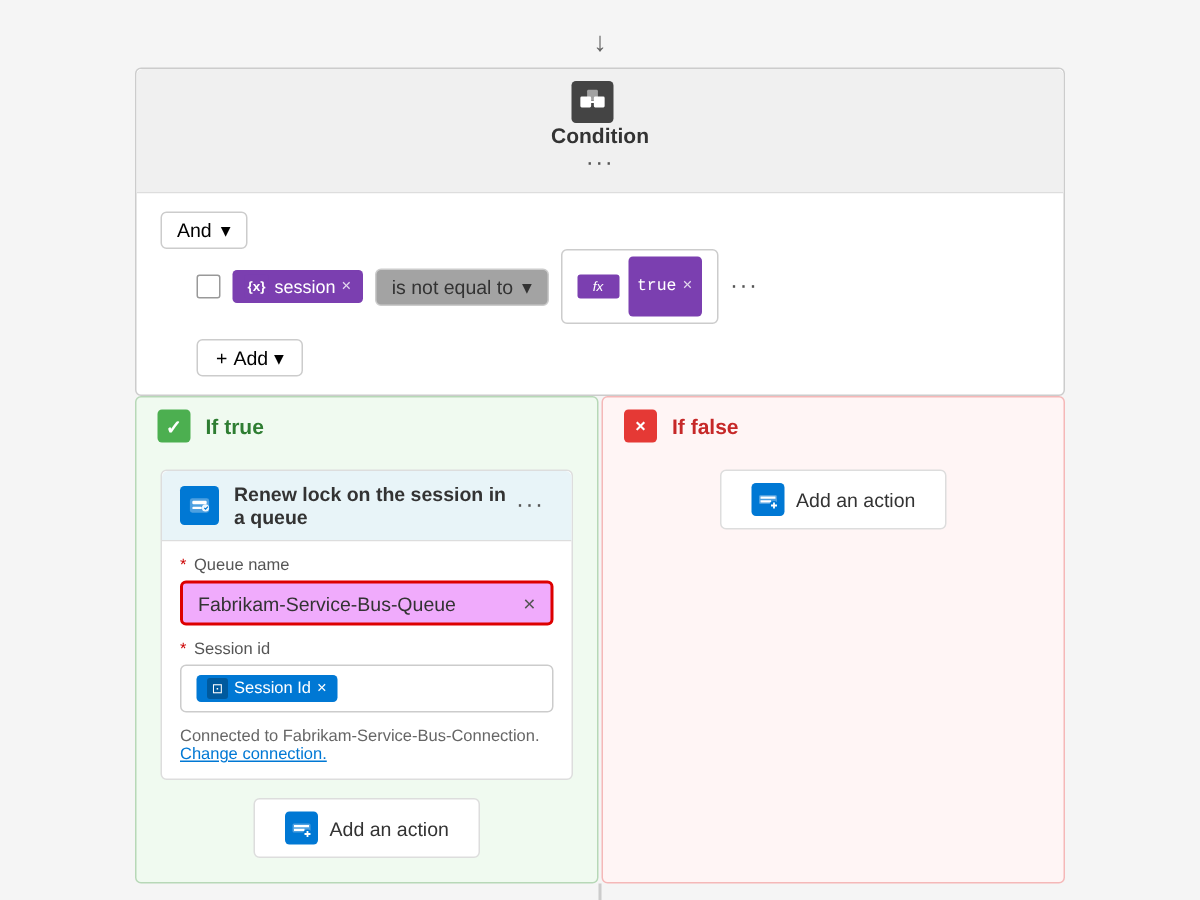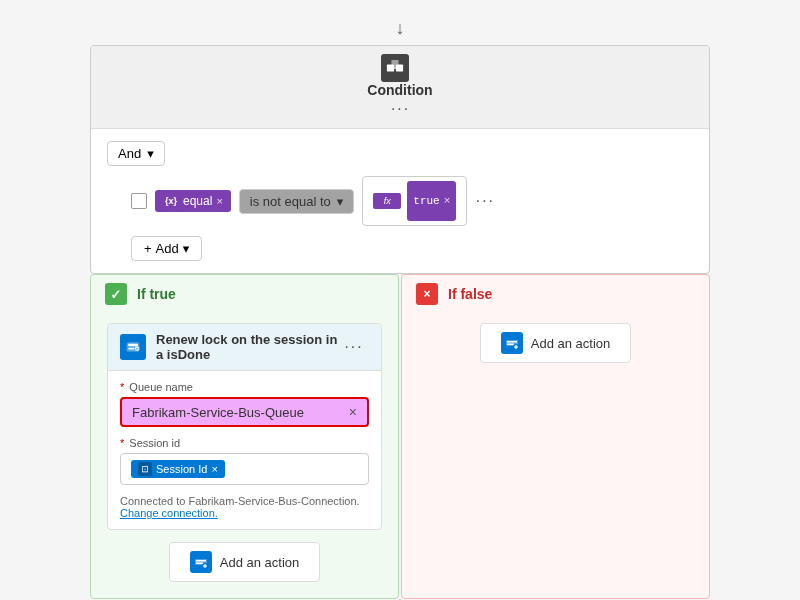--- a/index.html
+++ b/index.html
@@ -85,21 +85,20 @@
       letter-spacing: 1px;
     }
 
     .condition-body {
       padding: 12px 16px;
     }
 
     .and-row {
       display: flex;
       align-items: center;
-      margin-bottom: 10px;
     }
 
     .and-dropdown {
       display: inline-flex;
       align-items: center;
       border: 1px solid #ccc;
       border-radius: 4px;
       padding: 4px 10px;
       background: #fff;
       cursor: pointer;
@@ -449,21 +448,21 @@
         <button class="and-dropdown">
           <span>And</span>
           <span>▾</span>
         </button>
       </div>
       <div class="condition-row">
         <div class="condition-checkbox"></div>
 
         <span class="tag tag-purple">
           <span class="var-icon">{x}</span>
-          <span>equal</span>
+          <span>session</span>
           <span class="tag-close">×</span>
         </span>
 
         <span class="operator-dropdown">
           <span>is not equal to</span>
           <span>▾</span>
         </span>
 
         <span class="value-box">
           <span class="fx-icon">fx</span>
@@ -496,21 +495,21 @@
           <div class="action-card-header">
             <div class="action-icon">
               <svg viewBox="0 0 20 20">
                 <rect x="2" y="4" width="16" height="12" rx="2" fill="white" opacity="0.3"></rect>
                 <rect x="4" y="6" width="12" height="3" rx="1" fill="white"></rect>
                 <rect x="4" y="11" width="8" height="2" rx="1" fill="white"></rect>
                 <circle cx="15" cy="12" r="3" fill="white" opacity="0.9"></circle>
                 <path d="M14 12 l1 1 l2-2" stroke="#0078d4" stroke-width="1" fill="none"></path>
               </svg>
             </div>
-            <span class="action-title">Renew lock on the session in a isDone</span>
+            <span class="action-title">Renew lock on the session in a queue</span>
             <button class="ellipsis-btn">···</button>
           </div>
           <div class="action-body">
 
             <div class="field-label">
               <span class="required">*</span>
               <span>Queue name</span>
             </div>
             <div class="field-input">
               <span>Fabrikam-Service-Bus-Queue</span>

